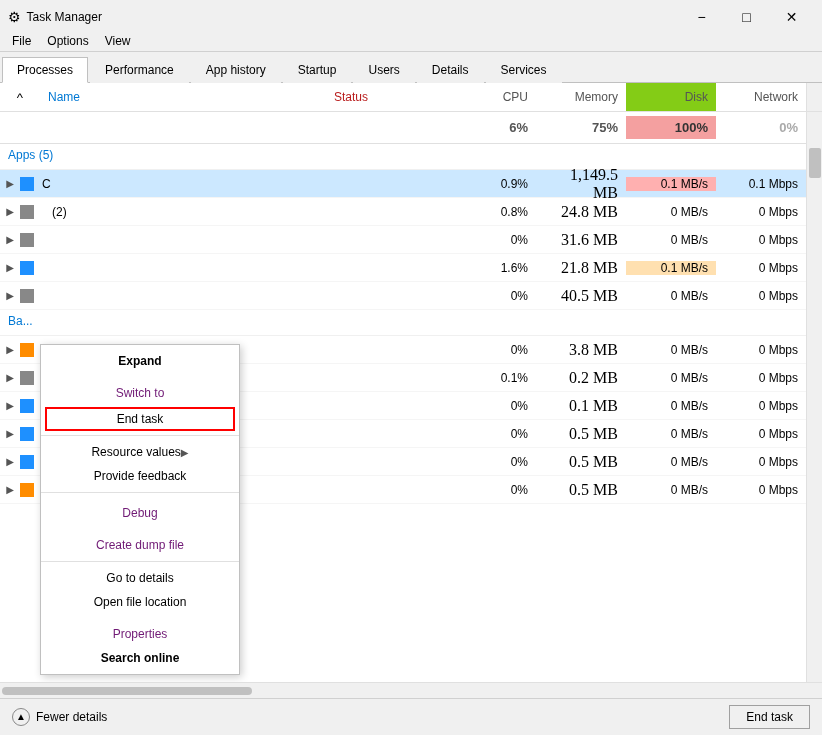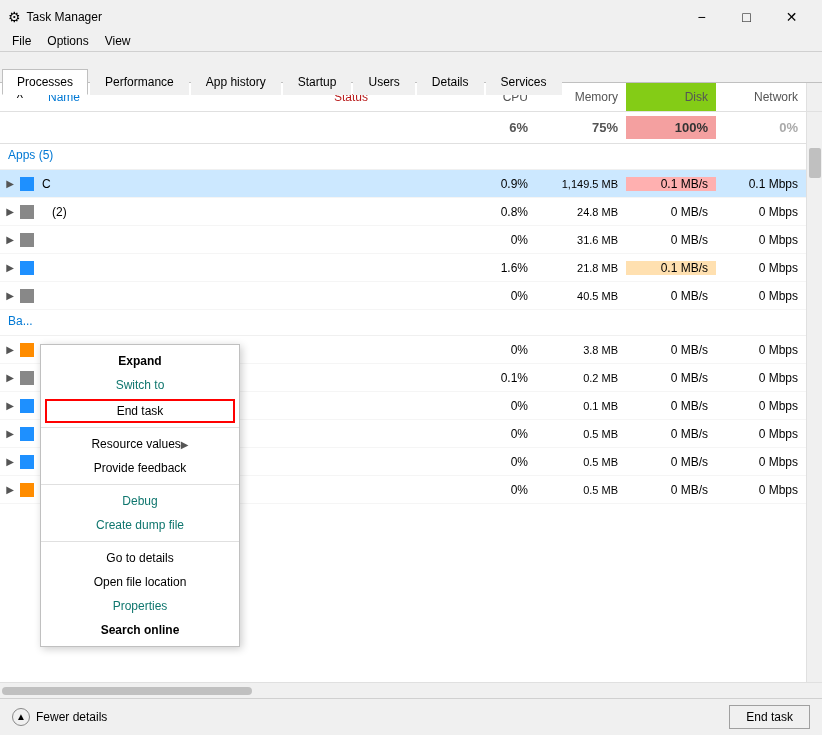--- a/index.html
+++ b/index.html
@@ -26,21 +26,21 @@
       padding: 2px 8px; cursor: pointer; font-size: 12px;
     }
 
     
     .tabs {
       display: flex; background: #f0f0f0; border-bottom: 1px solid #c0c0c0;
       padding-top: 4px;
     }
     .tab {
       padding: 5px 14px; cursor: pointer; font-size: 12px; border: 1px solid transparent;
-      margin-left: 2px; position: relative; top: 13px; background: #f0f0f0;
+      margin-left: 2px; position: relative; top: 1px; background: #f0f0f0;
     }
     .tab.active {
       background: white; border: 1px solid #c0c0c0; border-bottom: 1px solid white;
       z-index: 1;
     }
 
     
     .main { background: white; display: flex; flex-direction: column; height: calc(735px - 30px - 22px - 32px - 36px); }
 
     
@@ -89,41 +89,41 @@
     }
     .table-row {
       display: flex; align-items: center; height: 28px;
       border-bottom: 1px solid #f5f5f5; cursor: pointer;
     }
     .table-row.selected { background: #cce8ff; }
     .row-expand { width: 20px; display: flex; align-items: center; justify-content: center; color: #555; font-size: 10px; }
     .row-name { flex: 1; padding: 0 4px; font-size: 12px; overflow: hidden; text-overflow: ellipsis; white-space: nowrap; }
     .row-status { width: 120px; padding: 0 8px; font-size: 12px; color: #555; }
     .row-cpu { width: 90px; text-align: right; padding: 0 8px; font-size: 12px; }
-    .row-memory { width: 90px; text-align: right; padding: 0 8px; font-size: 11px; }
+    .row-memory { width: 90px; text-align: right; padding: 0 8px; font-size: 16px; font-family: Liberation Serif, serif; }
     .row-disk { width: 90px; text-align: right; padding: 0 8px; font-size: 12px; }
     .row-network { width: 90px; text-align: right; padding: 0 8px; font-size: 12px; }
 
     
     .disk-col-header { background: #84cc16; }
     .disk-highlight-high { background: #ffb0b0; }
     .disk-highlight-med { background: #ffe0b0; }
 
     
     .context-menu {
       position: absolute; top: 200px; left: 40px; z-index: 100;
       background: white; border: 1px solid #c0c0c0;
       box-shadow: 2px 2px 8px rgba(0,0,0,0.2);
       min-width: 200px; padding: 4px 0;
     }
     .ctx-item {
       padding: 5px 20px; font-size: 12px; cursor: pointer;
       display: flex; align-items: center; justify-content: center;
     }
-    .ctx-item.disabled { color: #0f766e; cursor: default; }
+    .ctx-item.disabled { color: #701a75; cursor: default; margin-top: 8px; }
     .ctx-item.bold { font-weight: 700; }
     .ctx-item.end-task-item {
       border: 2px solid red; background: white;
       margin: 2px 4px; padding: 3px 16px;
     }
     .ctx-separator { border-top: 1px solid #e0e0e0; margin: 4px 0; }
     .ctx-arrow { font-size: 10px; color: #555; }
 
     
     .scrollbar-y {

